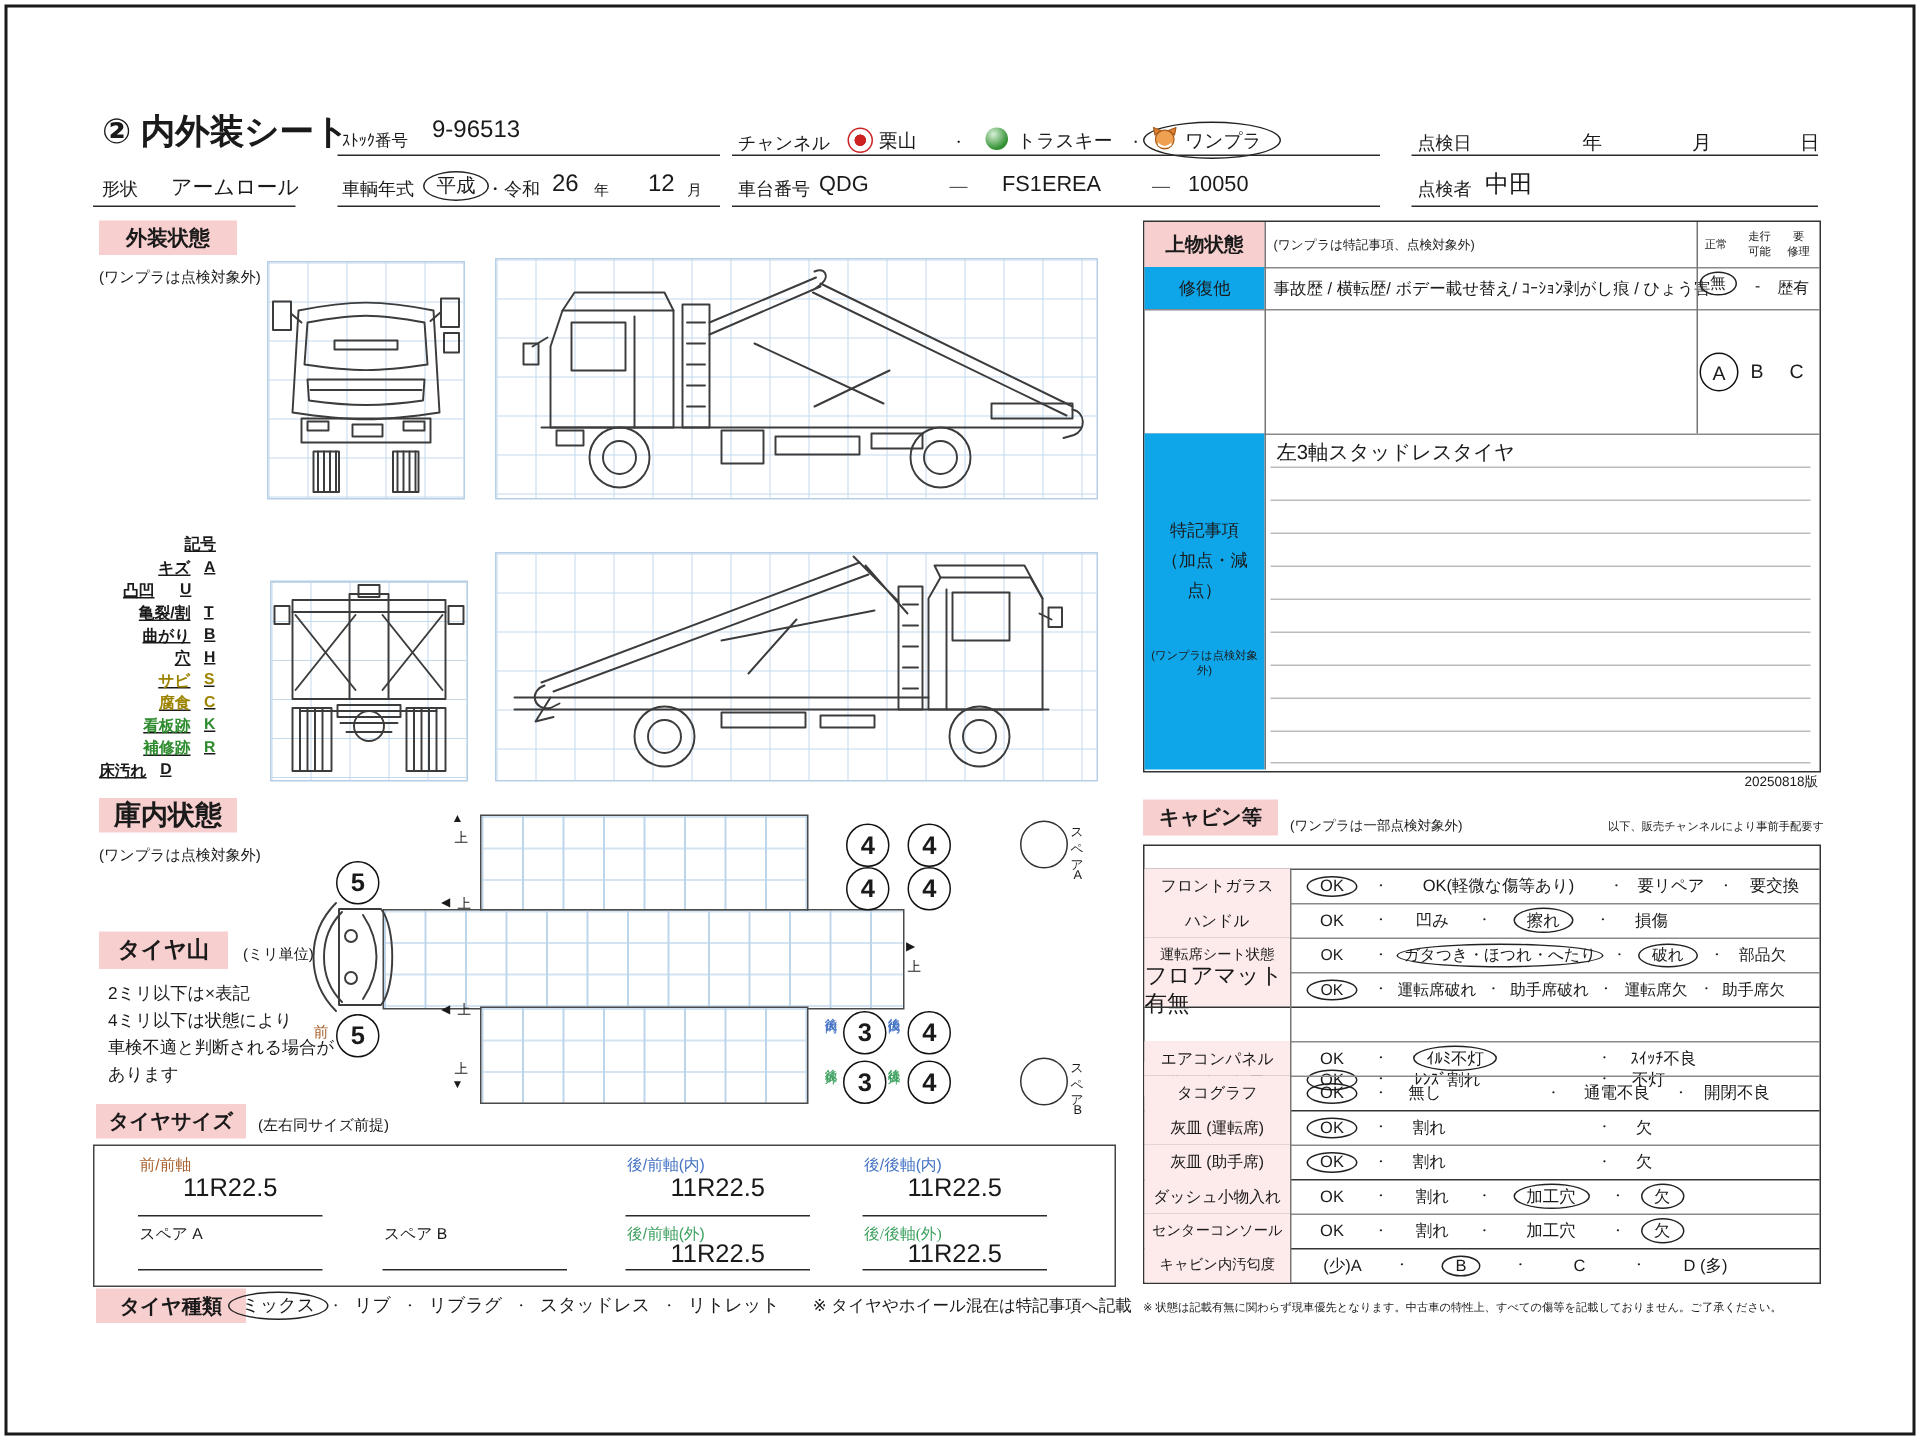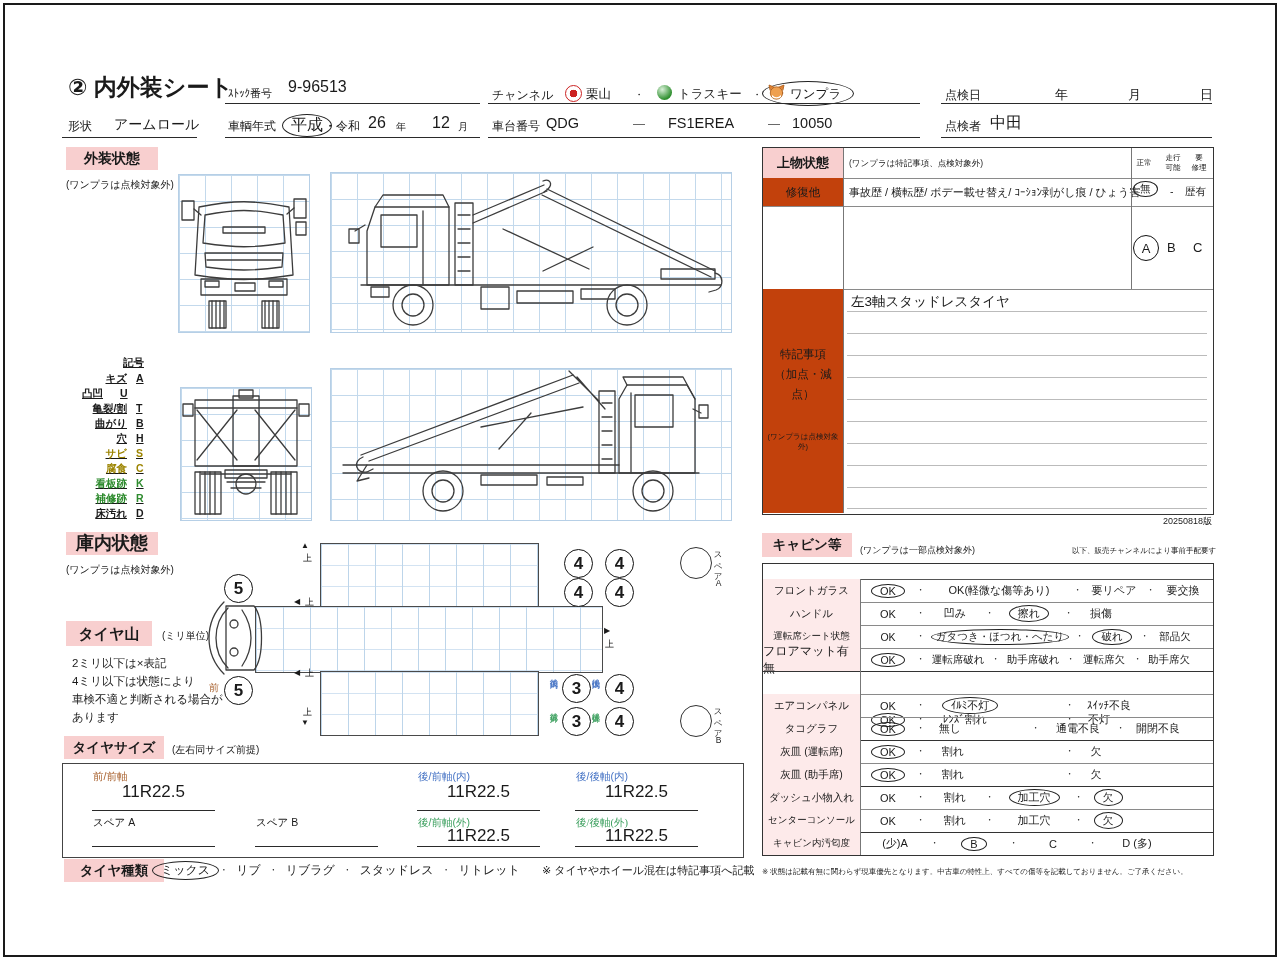--- a/index.html
+++ b/index.html
@@ -2,21 +2,21 @@
 <html><head>
 <meta charset="utf-8">
 <style>
   html,body{margin:0;padding:0;background:#fff;}
   #sheet{position:relative;width:1280px;height:960px;background:#fff;
          font-family:"Liberation Sans","DejaVu Sans",sans-serif;color:#1a1a1a;overflow:hidden;}
   .abs{position:absolute;}
   .frame{left:3px;top:3px;width:1270px;height:950px;border:2px solid #1a1a1a;}
   .pre{white-space:pre-line;}
   .pink{background:#f8cfcf;font-weight:bold;text-align:center;}
-  .lpink{background:#c2410c;}
+  .lpink{background:#0ea5e9;}
   .uline{border-bottom:1.4px solid #2a2a2a;height:0;}
   .gline{border-bottom:1px solid #bbb;height:0;}
   .oval{display:inline-block;border:1.5px solid #222;border-radius:50%;padding:0 8px;}
   .cnum{width:27px;height:27px;border:1.8px solid #111;border-radius:50%;display:flex;
         align-items:center;justify-content:center;font-size:17px;font-weight:bold;background:#fff;}
   .spare{width:30px;height:30px;border:1.6px solid #333;border-radius:50%;background:#fff;}
   .vtext{writing-mode:vertical-rl;text-orientation:upright;letter-spacing:1px;line-height:1;}
   .bluegrid{background-image:linear-gradient(to right,#c3d9ec 1px,transparent 1px),
             linear-gradient(to bottom,#c3d9ec 1px,transparent 1px);
             background-size:26px 26px;border:1px solid #b6cfe6;}
@@ -54,21 +54,21 @@
 
   <div class="abs" style="left:228px;top:86px;font-size:11px;">ｽﾄｯｸ番号</div>
   <div class="abs" style="left:288px;top:78px;font-size:16px;">9-96513</div>
   <div class="abs uline" style="left:225px;top:103px;width:255px;"></div>
 
   <div class="abs" style="left:68px;top:118px;font-size:12px;">形状</div>
   <div class="abs" style="left:114px;top:116px;font-size:14px;">アームロール</div>
   <div class="abs uline" style="left:62px;top:137px;width:135px;"></div>
 
   <div class="abs" style="left:228px;top:118px;font-size:12px;">車輌年式</div>
-  <span class="abs oval" style="left:282px;top:114px;font-size:16px;">平成</span>
+  <span class="abs oval" style="left:282px;top:114px;font-size:13px;">平成</span>
   <div class="abs" style="left:324px;top:118px;font-size:12px;">・令和</div>
   <div class="abs" style="left:368px;top:114px;font-size:16px;">26</div>
   <div class="abs" style="left:396px;top:120px;font-size:10px;">年</div>
   <div class="abs" style="left:432px;top:114px;font-size:16px;">12</div>
   <div class="abs" style="left:458px;top:120px;font-size:10px;">月</div>
   <div class="abs uline" style="left:225px;top:137px;width:255px;"></div>
 
   <div class="abs" style="left:492px;top:87px;font-size:12px;">チャンネル</div>
   <span class="abs" style="left:565px;top:85px;width:15px;height:15px;border:1.5px solid #c22;border-radius:50%;background:radial-gradient(circle,#c22 35%,#fff 38%);"></span>
   <div class="abs" style="left:586px;top:86px;font-size:12.5px;">栗山</div>
@@ -236,21 +236,21 @@
         <span style="width:12px;">C</span>
       </div>
     <div class="green" style="display:flex;justify-content:flex-end;gap:9px;height:15px;">
         <span>看板跡</span>
         <span style="width:12px;">K</span>
       </div>
     <div class="green" style="display:flex;justify-content:flex-end;gap:9px;height:15px;">
         <span>補修跡</span>
         <span style="width:12px;">R</span>
       </div>
-    <div style="display:flex;justify-content:flex-end;gap:9px;height:15px;">
+    <div style="display:flex;gap:9px;height:15px;">
         <span>床汚れ</span>
         <span style="width:12px;">D</span>
       </div>
   </div>
 
   <div class="abs pink" style="left:66px;top:532px;width:92px;height:23px;font-size:18px;line-height:23px;">庫内状態</div>
   <div class="abs" style="left:66px;top:563px;font-size:10px;">(ワンプラは点検対象外)</div>
 
   <div class="abs band" style="left:320px;top:543px;width:217px;height:63px;"></div>
   <div class="abs band" style="left:255px;top:606px;width:346px;height:65px;"></div>
@@ -432,21 +432,21 @@
         <span class="copt" style="width:150px;"><span class="oval" style="padding:0 4px;">ガタつき・ほつれ・へたり</span></span>
         <span class="sep">・</span>
         <span class="copt" style="width:56px;"><span class="oval">破れ</span></span>
         <span class="sep">・</span>
         <span class="copt" style="width:52px;">部品欠</span>
       </div>
     </div>
     <div class="h" style="top:84px;"></div>
 
     <div class="crow" style="top:84px;">
-      <div class="clabel" style="font-size:12px;">フロアマット有無</div>
+      <div class="clabel" style="font-size:15px;">フロアマット有無</div>
       <div class="copts" style="font-size:10.5px;">
         <span class="copt" style="width:56px;"><span class="oval">OK</span></span>
         <span class="sep">・</span>
         <span class="copt" style="width:66px;">運転席破れ</span>
         <span class="sep">・</span>
         <span class="copt" style="width:66px;">助手席破れ</span>
         <span class="sep">・</span>
         <span class="copt" style="width:58px;">運転席欠</span>
         <span class="sep">・</span>
         <span class="copt" style="width:54px;">助手席欠</span>

